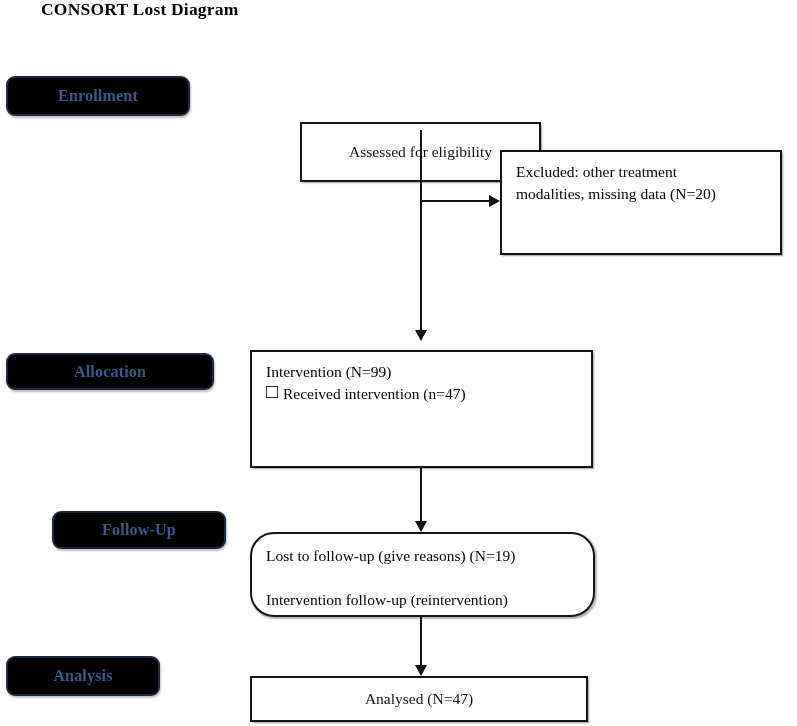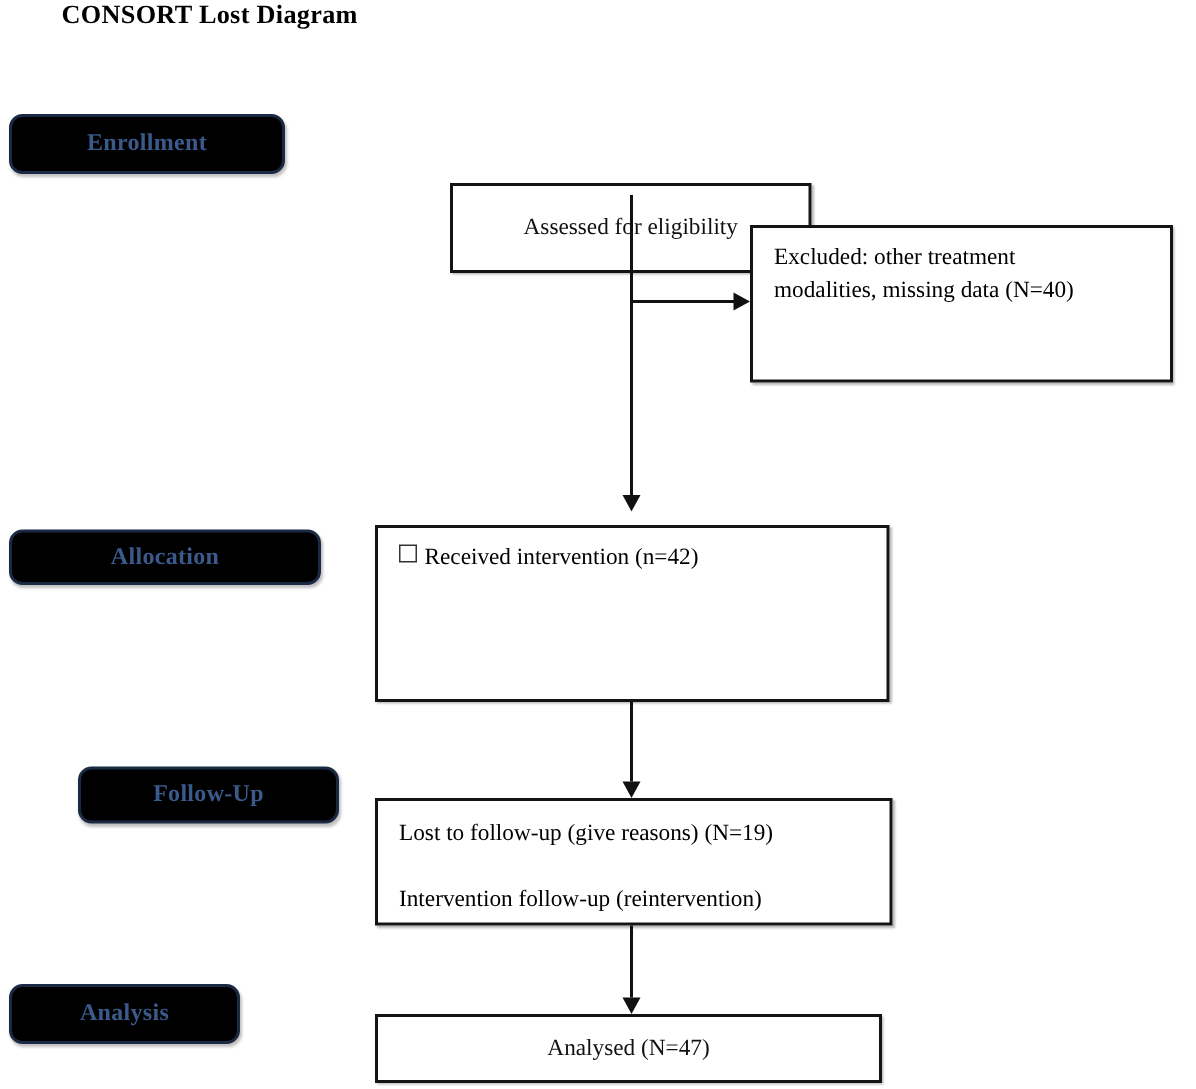--- a/index.html
+++ b/index.html
@@ -138,33 +138,34 @@
   </div>
 
   <div class="vline" style="left:420px; top:130px; height:200px;"></div>
   <div class="arrow-down" style="left:415px; top:330px;"></div>
 
   <div class="hline" style="left:420px; top:200px; width:72px;"></div>
   <div class="arrow-right" style="left:489px; top:195px;"></div>
 
   <div class="flow-box box-topleft" style="left:500px; top:150px; width:282px; height:105px;">
     <div class="line">Excluded: other treatment</div>
-    <div class="line">modalities, missing data (N=40)</div>
+    <div class="line">modalities, missing data (N=20)</div>
   </div>
 
   <div class="flow-box box-topleft" style="left:250px; top:350px; width:343px; height:118px;">
+    <div class="line">Intervention (N=99)</div>
     <div class="line">
-      <span class="bullet-box"></span><span>Received intervention (n=42)</span>
+      <span class="bullet-box"></span><span>Received intervention (n=47)</span>
     </div>
   </div>
 
   <div class="vline" style="left:420px; top:468px; height:53px;"></div>
   <div class="arrow-down" style="left:415px; top:521px;"></div>
 
-  <div class="flow-box box-topleft box-spaced" style="left:250px; top:532px; width:345px; height:85px; padding-top:14px;">
+  <div class="flow-box box-topleft box-spaced" style="left:250px; top:532px; width:345px; height:85px; padding-top:14px;border-radius:24px;">
     <div class="line">Lost to follow-up (give reasons) (N=19)</div>
     <div class="line">Intervention follow-up (reintervention)</div>
   </div>
 
   <div class="vline" style="left:420px; top:617px; height:48px;"></div>
   <div class="arrow-down" style="left:415px; top:665px;"></div>
 
   <div class="flow-box box-center" style="left:250px; top:676px; width:338px; height:46px;">
     <span class="box-text">Analysed (N=47)</span>
   </div>

